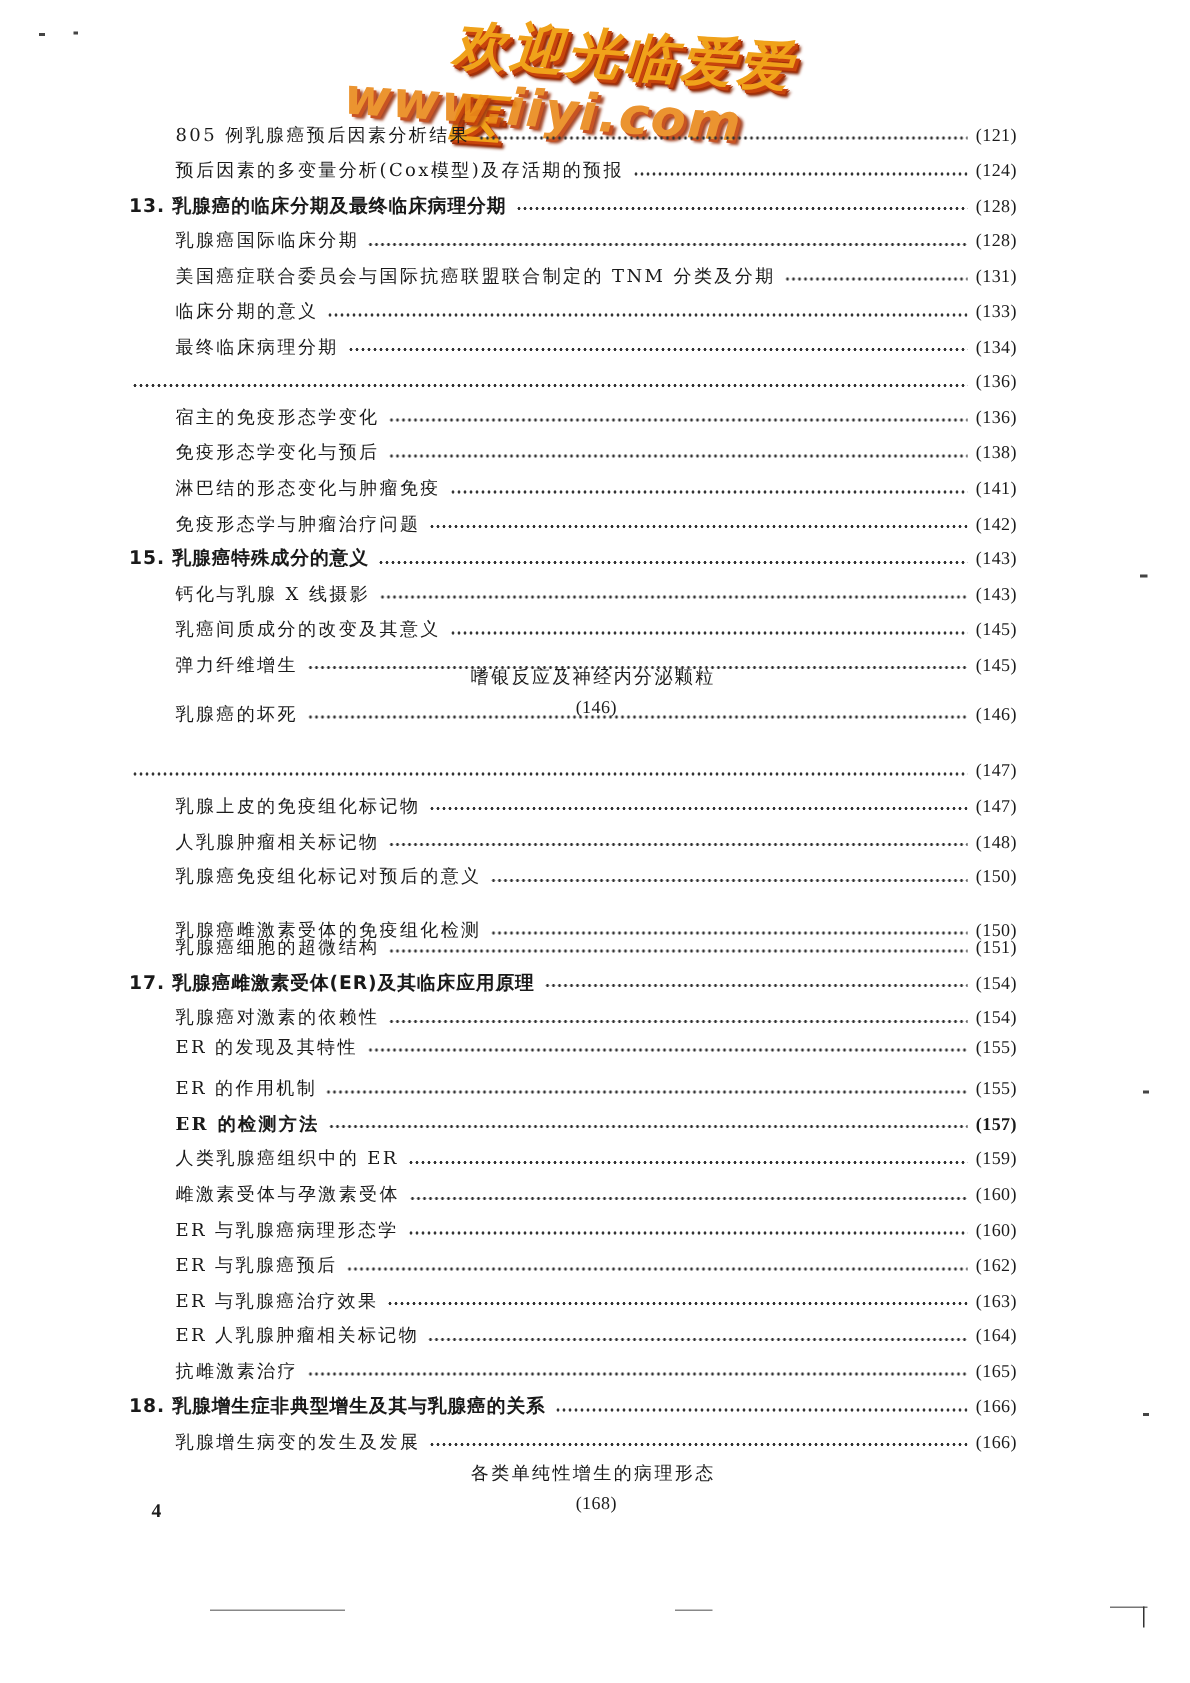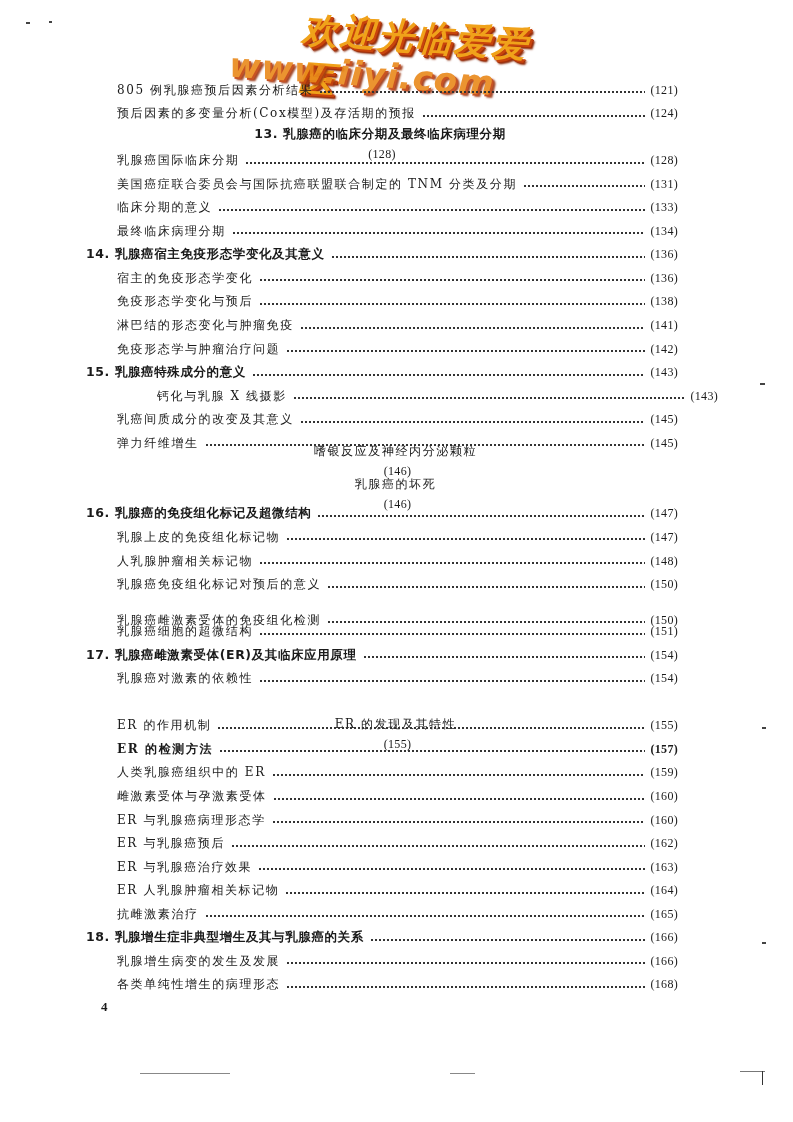--- a/index.html
+++ b/index.html
@@ -46,21 +46,21 @@
       <div class="row sub" style="top: 0px; align-items: center;">
         <span class="title">805 例乳腺癌预后因素分析结果</span>
         <span class="leader"></span>
         <span class="pg">(121)</span>
       </div>
       <div class="row sub" style="top: 23.55px;">
         <span class="title">预后因素的多变量分析(Cox模型)及存活期的预报</span>
         <span class="leader"></span>
         <span class="pg">(124)</span>
       </div>
-      <div class="row heading" style="top: 47.1px; flex-direction: column;">
+      <div class="row heading" style="top: 47.1px;">
         <span class="title">13. 乳腺癌的临床分期及最终临床病理分期</span>
         <span class="leader"></span>
         <span class="pg">(128)</span>
       </div>
       <div class="row sub" style="top: 70.65px;">
         <span class="title">乳腺癌国际临床分期</span>
         <span class="leader"></span>
         <span class="pg">(128)</span>
       </div>
       <div class="row sub" style="top: 94.2px;">
@@ -72,21 +72,20 @@
         <span class="title">临床分期的意义</span>
         <span class="leader"></span>
         <span class="pg">(133)</span>
       </div>
       <div class="row sub" style="top: 141.3px;">
         <span class="title">最终临床病理分期</span>
         <span class="leader"></span>
         <span class="pg">(134)</span>
       </div>
       <div class="row heading" style="top: 164.85px;">
-        <span class="title">14. 乳腺癌宿主免疫形态学变化及其意义</span>
         <span class="leader"></span>
         <span class="pg">(136)</span>
       </div>
       <div class="row sub" style="top: 188.4px;">
         <span class="title">宿主的免疫形态学变化</span>
         <span class="leader"></span>
         <span class="pg">(136)</span>
       </div>
       <div class="row sub" style="top: 211.95px;">
         <span class="title">免疫形态学变化与预后</span>
@@ -101,47 +100,46 @@
       <div class="row sub" style="top: 259.05px;">
         <span class="title">免疫形态学与肿瘤治疗问题</span>
         <span class="leader"></span>
         <span class="pg">(142)</span>
       </div>
       <div class="row heading" style="top: 282.6px;">
         <span class="title">15. 乳腺癌特殊成分的意义</span>
         <span class="leader"></span>
         <span class="pg">(143)</span>
       </div>
-      <div class="row sub" style="top: 306.15px; margin-left: 40px;">
+      <div class="row sub" style="top: 306.15px;">
         <span class="title">钙化与乳腺 X 线摄影</span>
         <span class="leader"></span>
         <span class="pg">(143)</span>
       </div>
       <div class="row sub" style="top: 329.7px;">
         <span class="title">乳癌间质成分的改变及其意义</span>
         <span class="leader"></span>
         <span class="pg">(145)</span>
       </div>
       <div class="row sub" style="top: 353.25px;">
         <span class="title">弹力纤维增生</span>
         <span class="leader"></span>
         <span class="pg">(145)</span>
       </div>
       <div class="row sub" style="top: 364px; flex-direction: column;">
         <span class="title">嗜银反应及神经内分泌颗粒</span>
         <span class="leader"></span>
         <span class="pg">(146)</span>
       </div>
-      <div class="row sub" style="top: 397px; flex-direction: column;">
+      <div class="row sub" style="top: 386px;">
         <span class="title">乳腺癌的坏死</span>
         <span class="leader"></span>
         <span class="pg">(146)</span>
       </div>
       <div class="row heading" style="top: 423.9px;">
-        <span class="title">16. 乳腺癌的免疫组化标记及超微结构</span>
         <span class="leader"></span>
         <span class="pg">(147)</span>
       </div>
       <div class="row sub" style="top: 447.45px;">
         <span class="title">乳腺上皮的免疫组化标记物</span>
         <span class="leader"></span>
         <span class="pg">(147)</span>
       </div>
       <div class="row sub" style="top: 471px;">
         <span class="title">人乳腺肿瘤相关标记物</span>
@@ -166,21 +164,21 @@
       <div class="row heading" style="top: 565.2px;">
         <span class="title">17. 乳腺癌雌激素受体(ER)及其临床应用原理</span>
         <span class="leader"></span>
         <span class="pg">(154)</span>
       </div>
       <div class="row sub" style="top: 588.75px;">
         <span class="title">乳腺癌对激素的依赖性</span>
         <span class="leader"></span>
         <span class="pg">(154)</span>
       </div>
-      <div class="row sub" style="top: 637px; flex-direction: column;">
+      <div class="row sub" style="top: 608px;">
         <span class="title">ER 的发现及其特性</span>
         <span class="leader"></span>
         <span class="pg">(155)</span>
       </div>
       <div class="row sub" style="top: 635.85px;">
         <span class="title">ER 的作用机制</span>
         <span class="leader"></span>
         <span class="pg">(155)</span>
       </div>
       <div class="row sub" style="top: 659.4px; font-weight: bold;">
@@ -226,21 +224,21 @@
       <div class="row heading" style="top: 847.8px;">
         <span class="title">18. 乳腺增生症非典型增生及其与乳腺癌的关系</span>
         <span class="leader"></span>
         <span class="pg">(166)</span>
       </div>
       <div class="row sub" style="top: 871.35px;">
         <span class="title">乳腺增生病变的发生及发展</span>
         <span class="leader"></span>
         <span class="pg">(166)</span>
       </div>
-      <div class="row sub" style="top: 894.9px;">
+      <div class="row sub" style="top: 894.9px; flex-direction: column;">
         <span class="title">各类单纯性增生的病理形态</span>
         <span class="leader"></span>
         <span class="pg">(168)</span>
       </div>
     </div>
 
   <div class="page-num">4</div>
 
   <div class="speck" style="left:26px;top:22px;width:4px;height:2px;"></div>
   <div class="speck" style="left:49px;top:21px;width:3px;height:2px;"></div>

